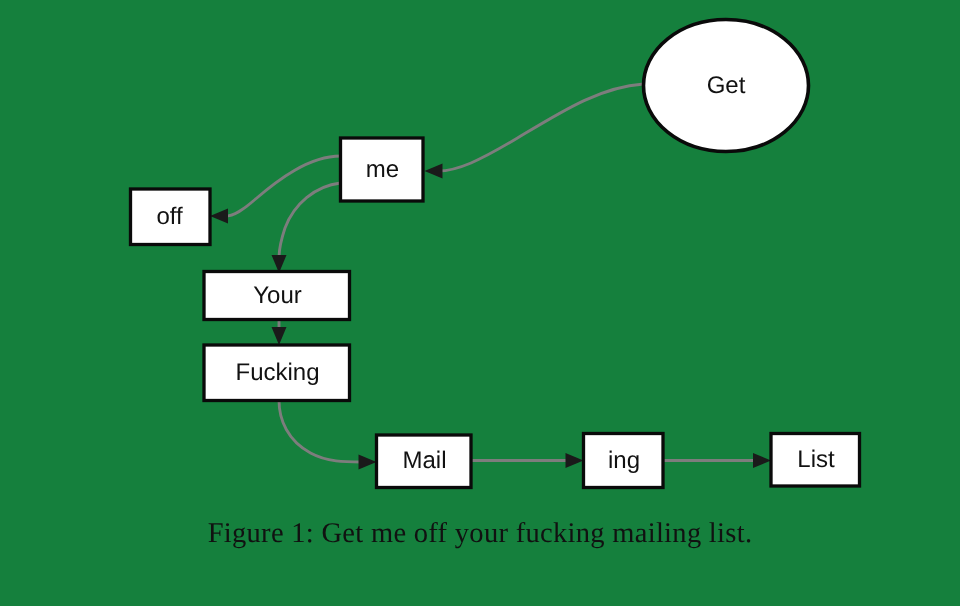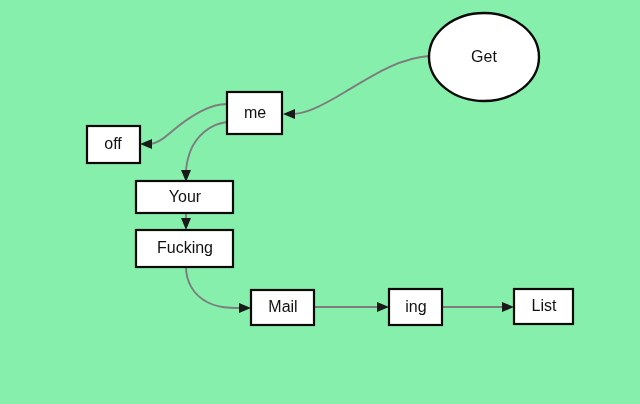--- a/index.html
+++ b/index.html
@@ -4,21 +4,21 @@
 <style>
   html, body {
     margin: 0;
     padding: 0;
     background: #ffffff;
   }
   #page {
     position: relative;
     width: 640px;
     height: 404px;
-    background: #86efac;
+    background: #15803d;
     overflow: hidden;
     font-family: "Liberation Sans", sans-serif;
   }
   #figure-svg {
     position: absolute;
     left: 0;
     top: 0;
     width: 640px;
     height: 404px;
     display: block;
@@ -142,14 +142,15 @@
       <text class="node-label big" x="416" y="308">ing</text>
     </g>
 
     <g>
       <rect class="node-box" x="514" y="289" width="59" height="35"></rect>
       <text class="node-label big" x="544" y="307">List</text>
     </g>
 
   </svg>
 
+  <div class="caption">Figure 1: Get me off your fucking mailing list.</div>
 
 </div>
 
 </body></html>

